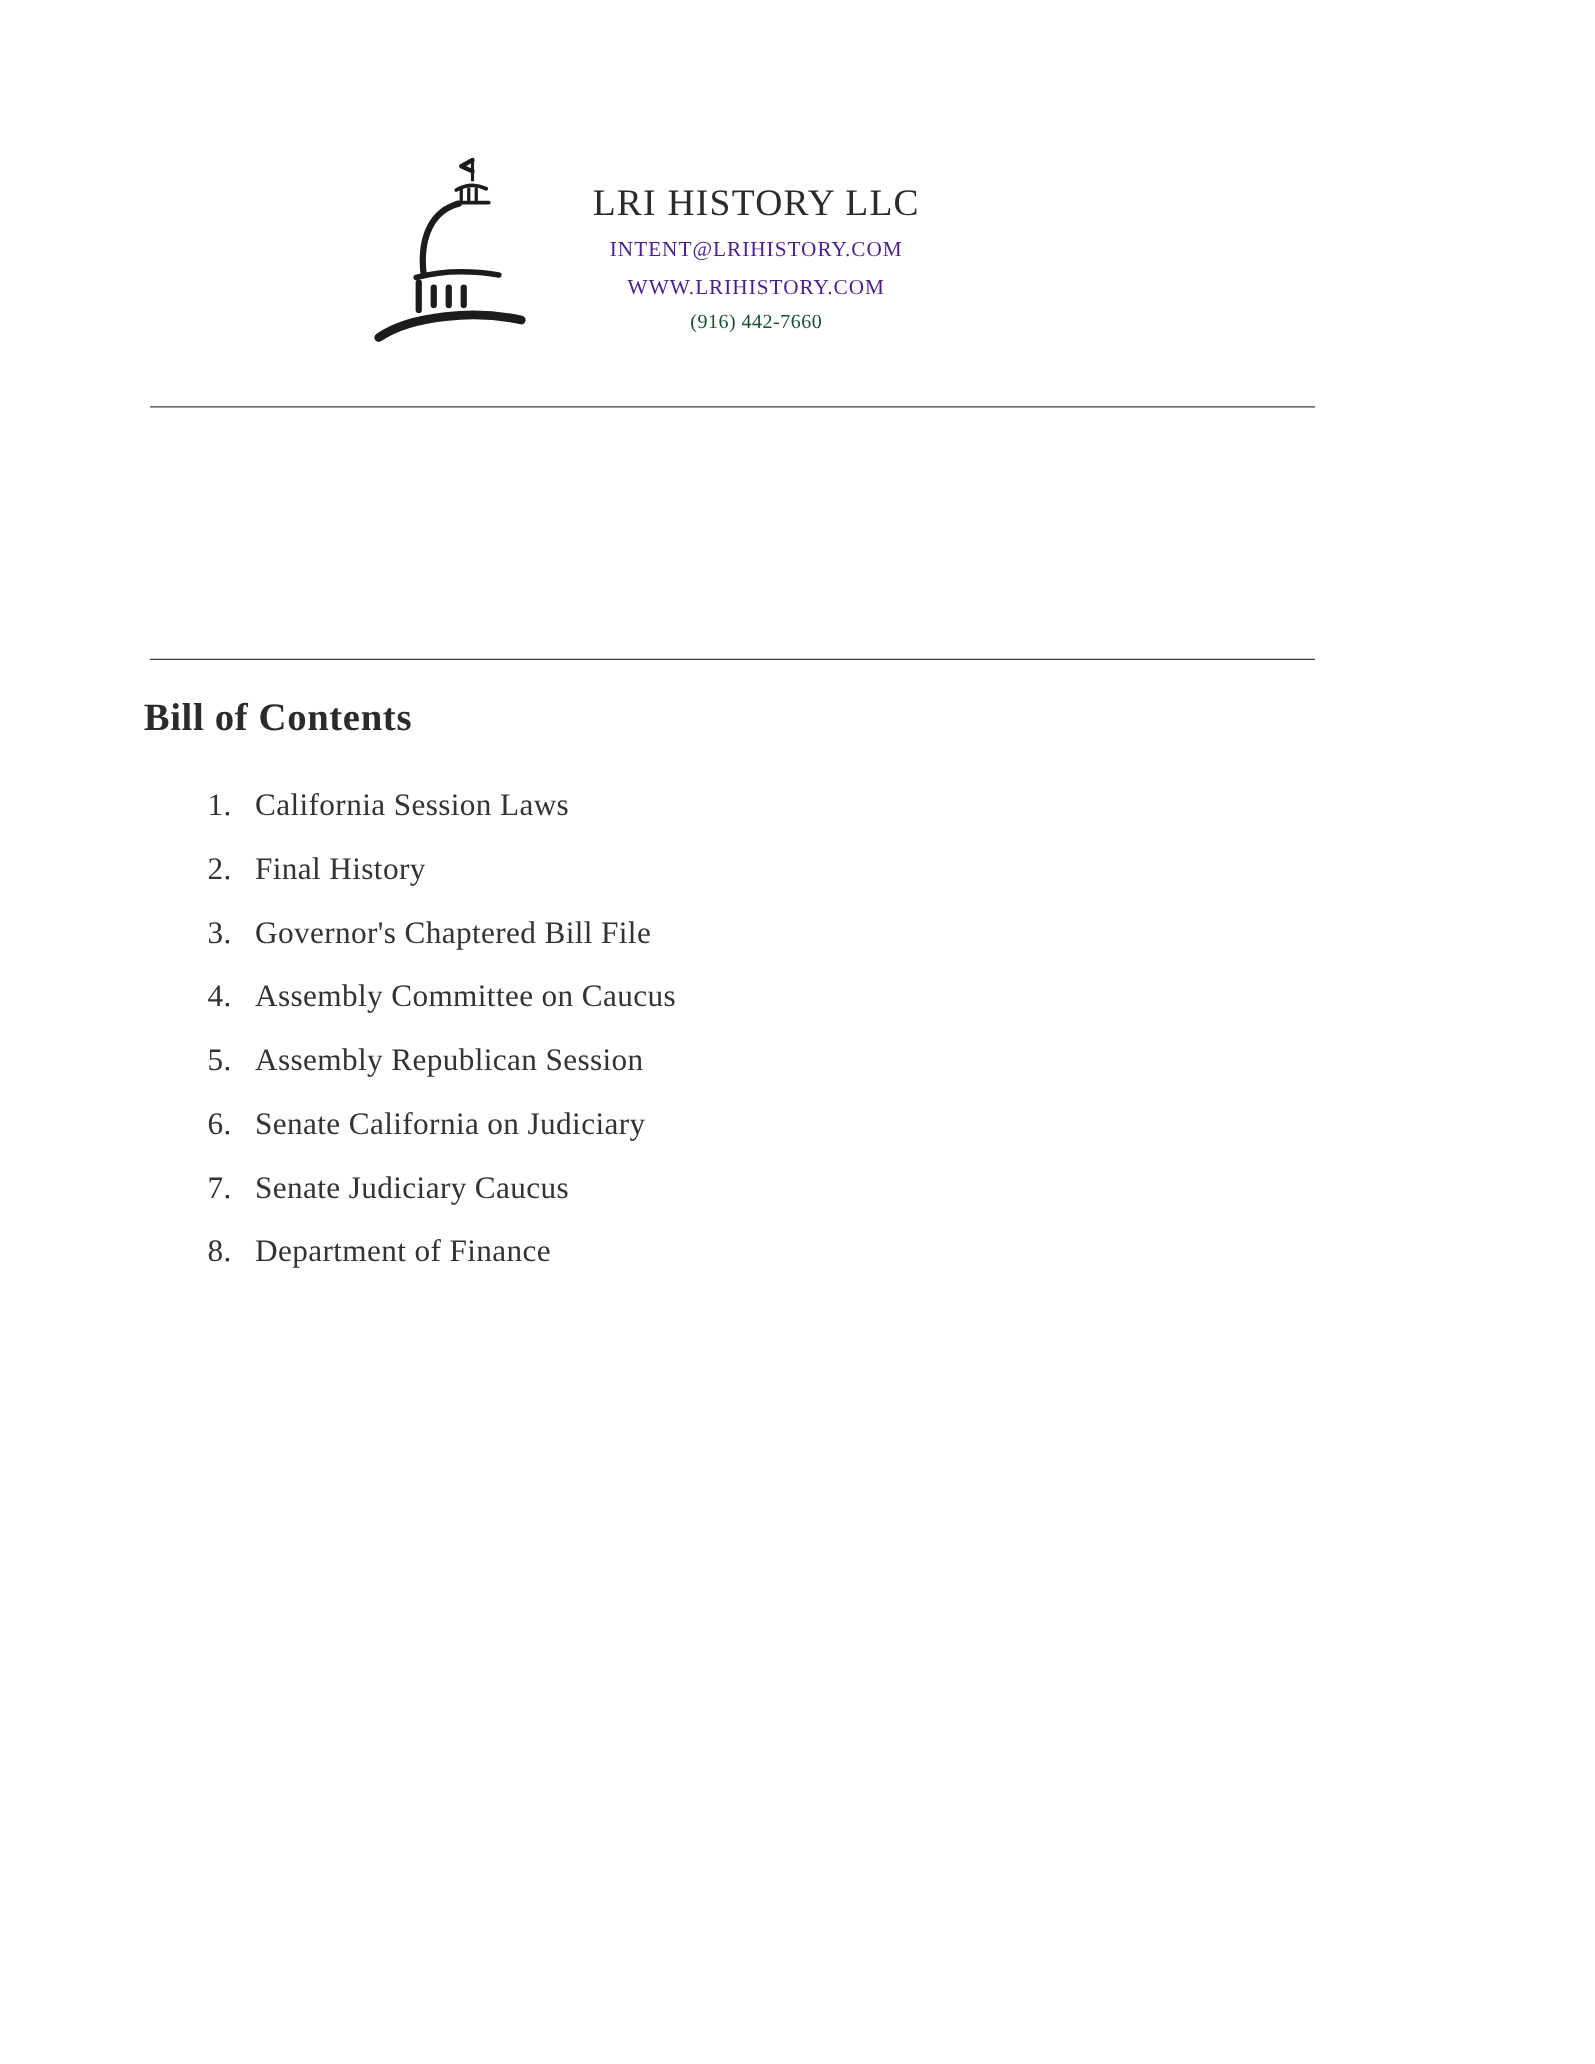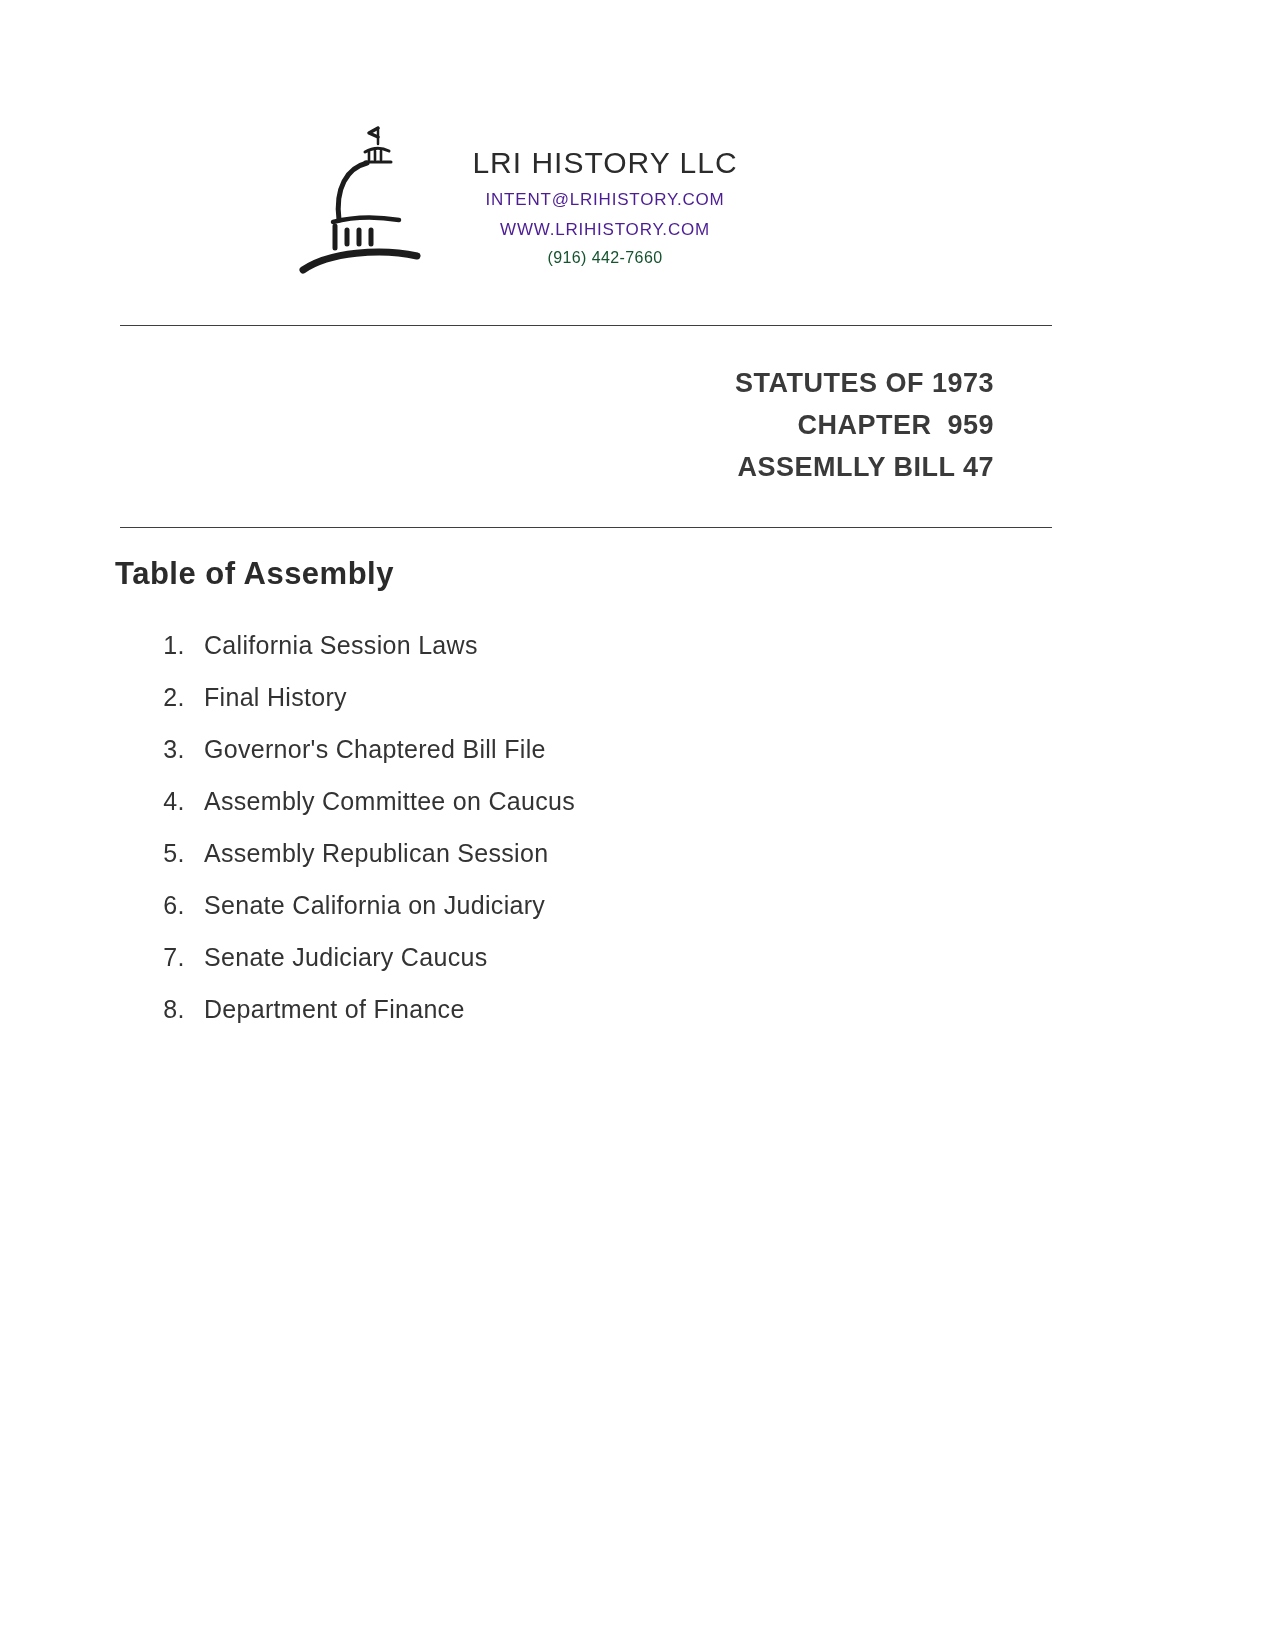--- a/index.html
+++ b/index.html
@@ -5,21 +5,21 @@
   html, body {
     margin: 0;
     padding: 0;
     background: #ffffff;
   }
   .page {
     position: relative;
     width: 1276px;
     height: 1262px;
     background: #ffffff;
-    font-family: Liberation Sans, sans-serif;
+    font-family: Liberation Serif, serif;
     color: #2e2e2e;
     overflow: hidden;
     border-radius: 11px;
   }
 
   
   .letterhead {
     position: absolute;
     top: 118px;
     left: 295px;
@@ -144,28 +144,23 @@
       <div class="company-name">LRI HISTORY LLC</div>
       <div class="contact-line">INTENT@LRIHISTORY.COM</div>
       <div class="contact-line">WWW.LRIHISTORY.COM</div>
       <div class="phone-line">(916) 442-7660</div>
     </div>
   </header>
 
   <hr class="rule rule-top">
   <hr class="rule rule-bottom">
 
-  <section class="title-block">
-    <div>STATUTES OF 1973</div>
-    <div>CHAPTER  959</div>
-    <div>ASSEMLLY BILL 47</div>
-  </section>
 
   <section>
-    <h1 class="toc-heading">Table of Assembly</h1>
+    <h1 class="toc-heading">Bill of Contents</h1>
     <ol class="toc-list">
       <li>California Session Laws</li>
       <li>Final History</li>
       <li>Governor's Chaptered Bill File</li>
       <li>Assembly Committee on Caucus</li>
       <li>Assembly Republican Session</li>
       <li>Senate California on Judiciary</li>
       <li>Senate Judiciary Caucus</li>
       <li>Department of Finance</li>
     </ol>

